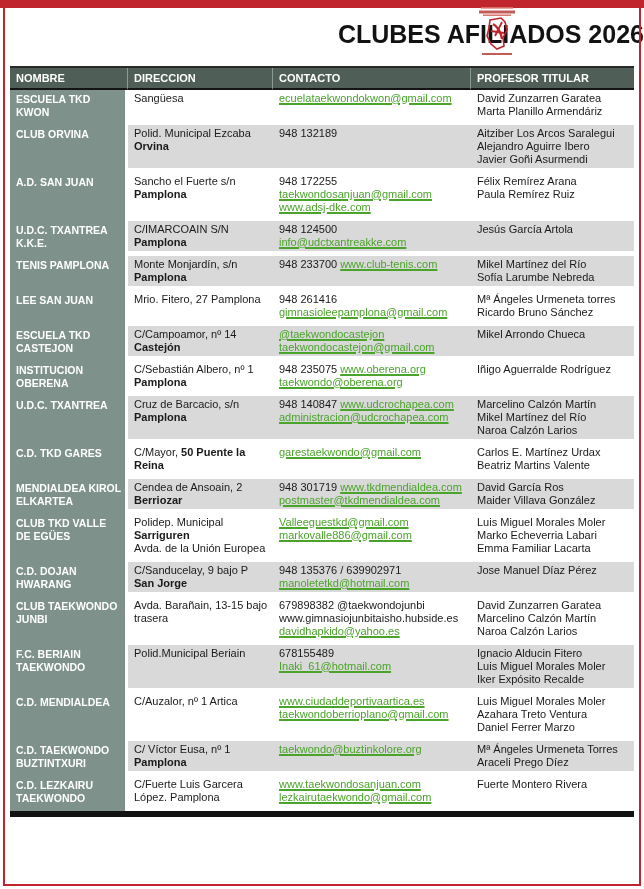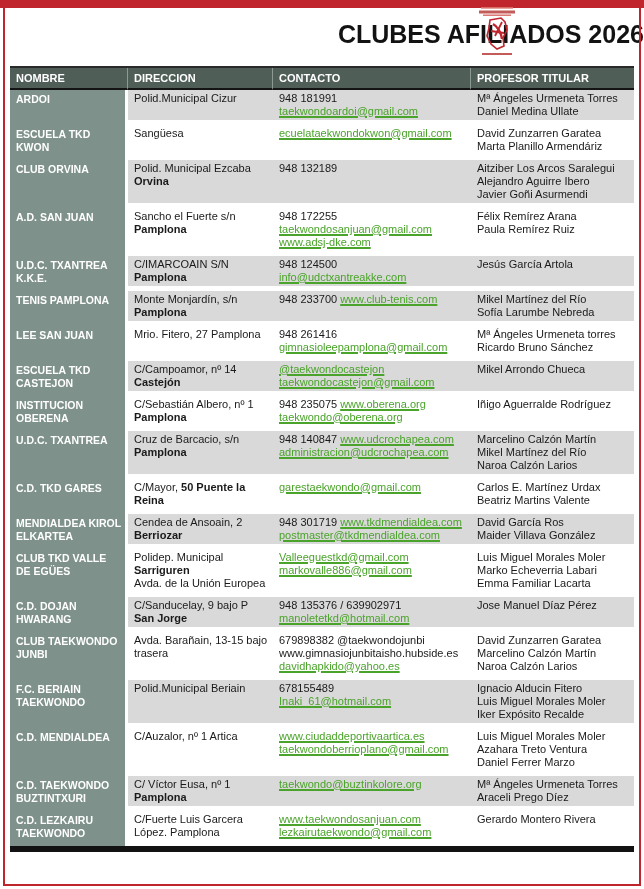--- a/index.html
+++ b/index.html
@@ -76,34 +76,20 @@
       </colgroup>
     <thead>
       <tr>
         <th>NOMBRE</th>
         <th>DIRECCION</th>
         <th>CONTACTO</th>
         <th>PROFESOR TITULAR</th>
       </tr>
     </thead>
     <tbody>
-        <tr class="striped">
-          <td class="name-cell">ARDOI</td>
-          <td>
-            <div class="line"><span>Polid.Municipal Cizur</span></div>
-          </td>
-          <td>
-            <div class="line"><span>948 181991</span></div>
-            <div class="line"><span class="link">taekwondoardoi@gmail.com</span></div>
-          </td>
-          <td>
-            <div class="line">Mª Ángeles Urmeneta Torres</div>
-            <div class="line">Daniel Medina Ullate</div>
-          </td>
-        </tr>
         <tr class="plain">
           <td class="name-cell">ESCUELA TKD KWON</td>
           <td>
             <div class="line"><span>Sangüesa</span></div>
           </td>
           <td>
             <div class="line"><span class="link">ecuelataekwondokwon@gmail.com</span></div>
           </td>
           <td>
             <div class="line">David Zunzarren Garatea</div>
@@ -352,18 +338,18 @@
           <td class="name-cell">C.D. LEZKAIRU TAEKWONDO</td>
           <td>
             <div class="line"><span>C/Fuerte Luis Garcera</span></div>
             <div class="line"><span>López. Pamplona</span></div>
           </td>
           <td>
             <div class="line"><span class="link">www.taekwondosanjuan.com</span></div>
             <div class="line"><span class="link">lezkairutaekwondo@gmail.com</span></div>
           </td>
           <td>
-            <div class="line">Gerardo Montero Rivera</div>
+            <div class="line">Fuerte Montero Rivera</div>
           </td>
         </tr>
       </tbody>
   </table>
 </div>
 
 </body></html>

